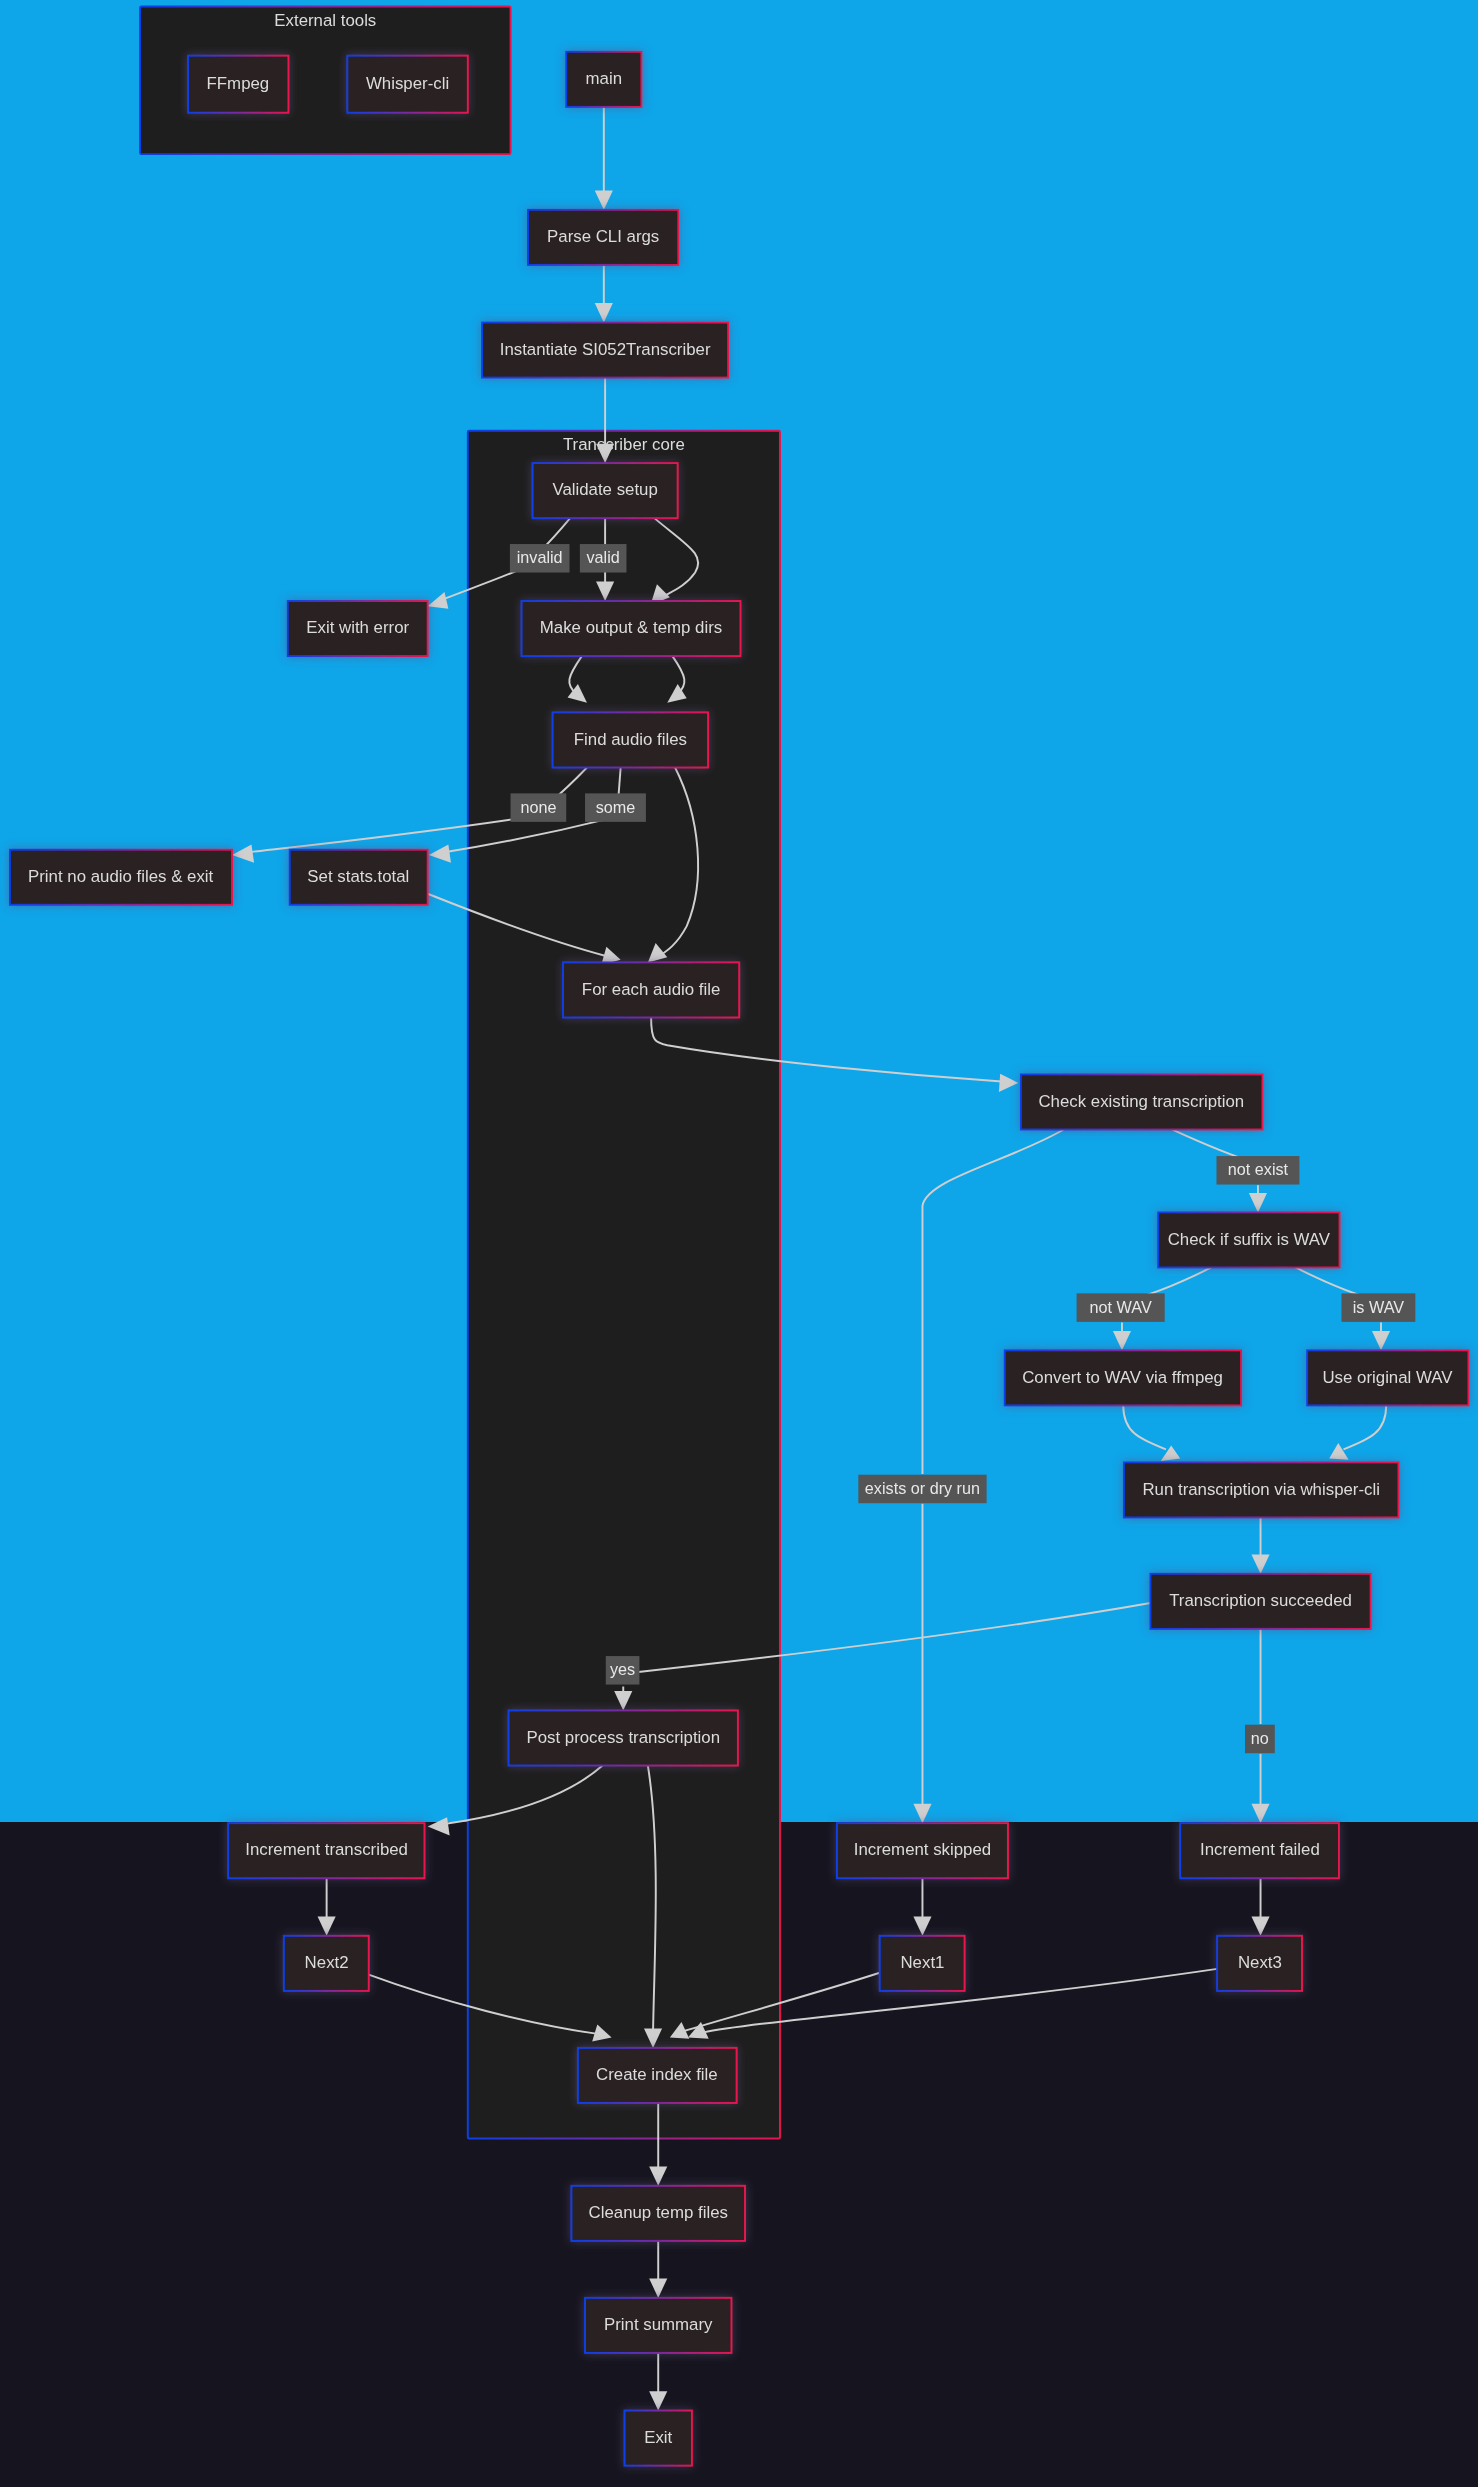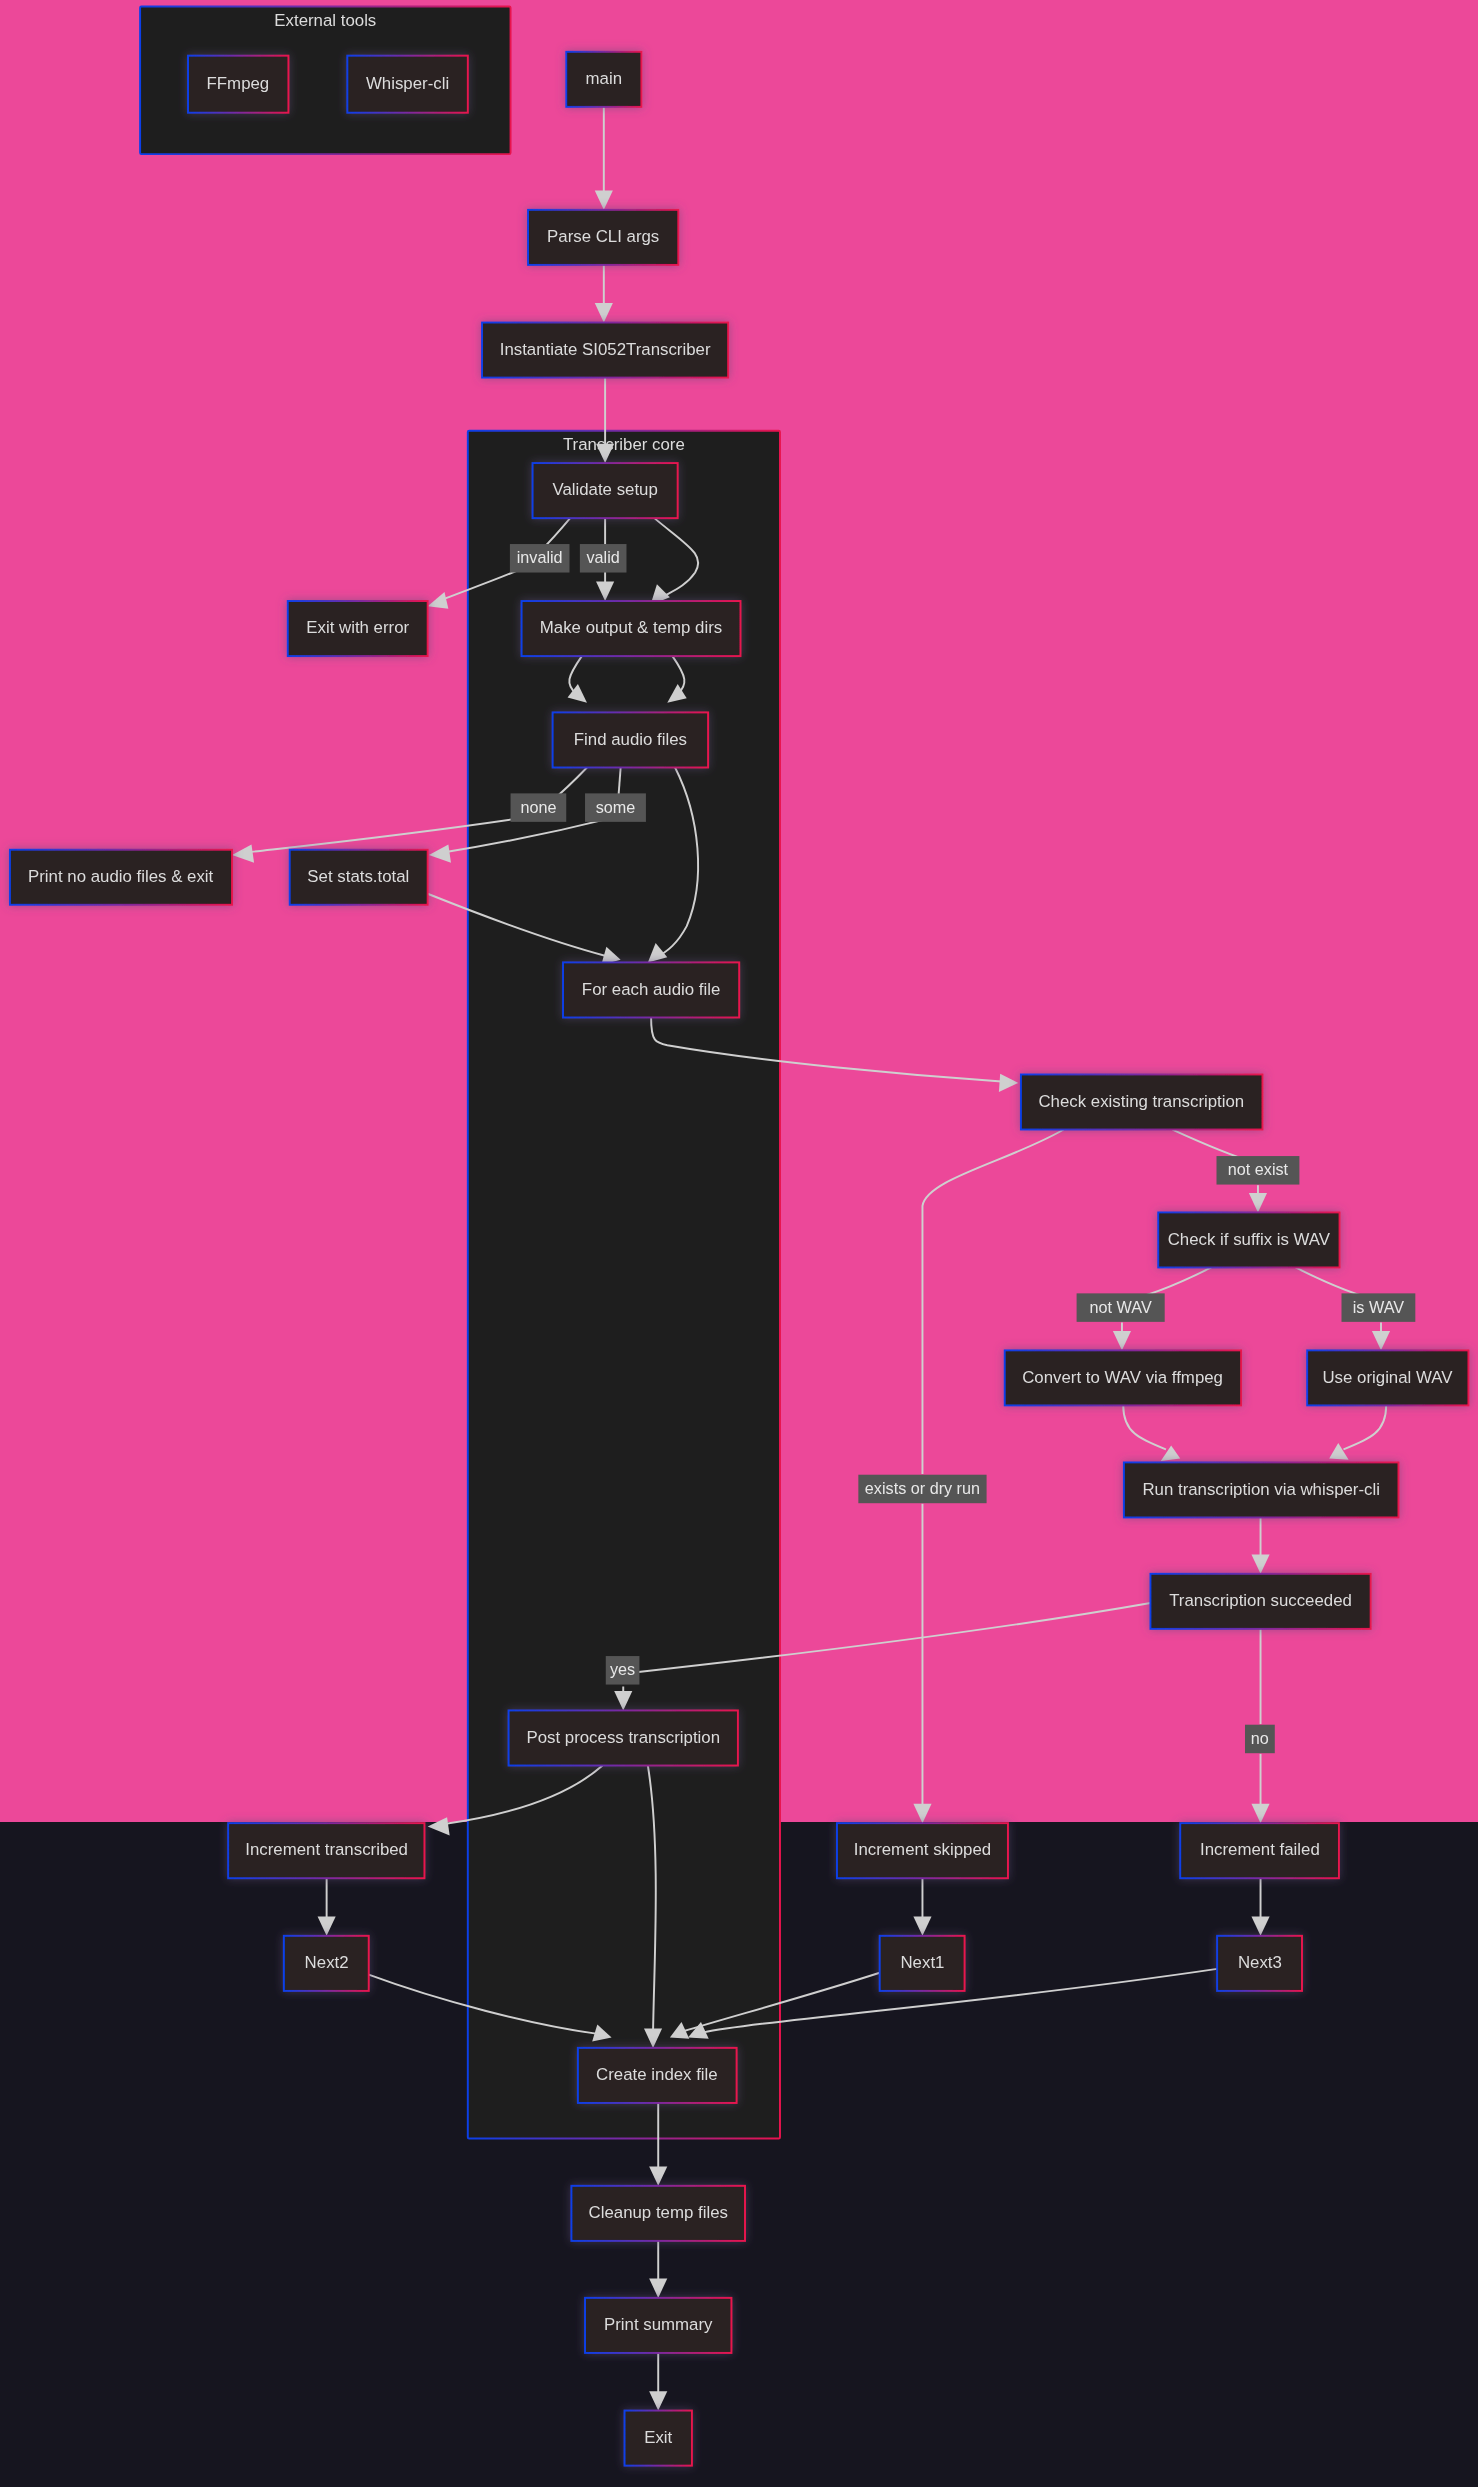--- a/index.html
+++ b/index.html
@@ -1,21 +1,21 @@
 <!DOCTYPE html>
 <html style="font-size:10.4px"><head>
 <meta charset="utf-8">
 <style>
   html,body{margin:0;padding:0;background:#16151f;}
   body{
     width:1479px;height:2487px;overflow:hidden;
     font-family:"Liberation Sans","DejaVu Sans",sans-serif;
     -webkit-font-smoothing:antialiased;
   }
-  #stage{position:relative;width:1479px;height:1822px;background:#ec4899;text-align:center;}
+  #stage{position:relative;width:1479px;height:1822px;background:#0ea5e9;text-align:center;}
   svg#flow{position:absolute;top:0;left:0;width:1479px;height:2487px;display:block;}
 
   .edge{fill:none;stroke:#cfcfcf;stroke-width:3;}
   .arrowhead{fill:#cfcfcf;stroke:none;}
 
   .clusterRect{fill:#1e1e1e;stroke:url(#gradBorder);stroke-width:3;}
   .nodeRect{fill:#2a2020;stroke:url(#gradBorder);stroke-width:3;
             filter:url(#softGlow);}
 
   .nodeLabel{

